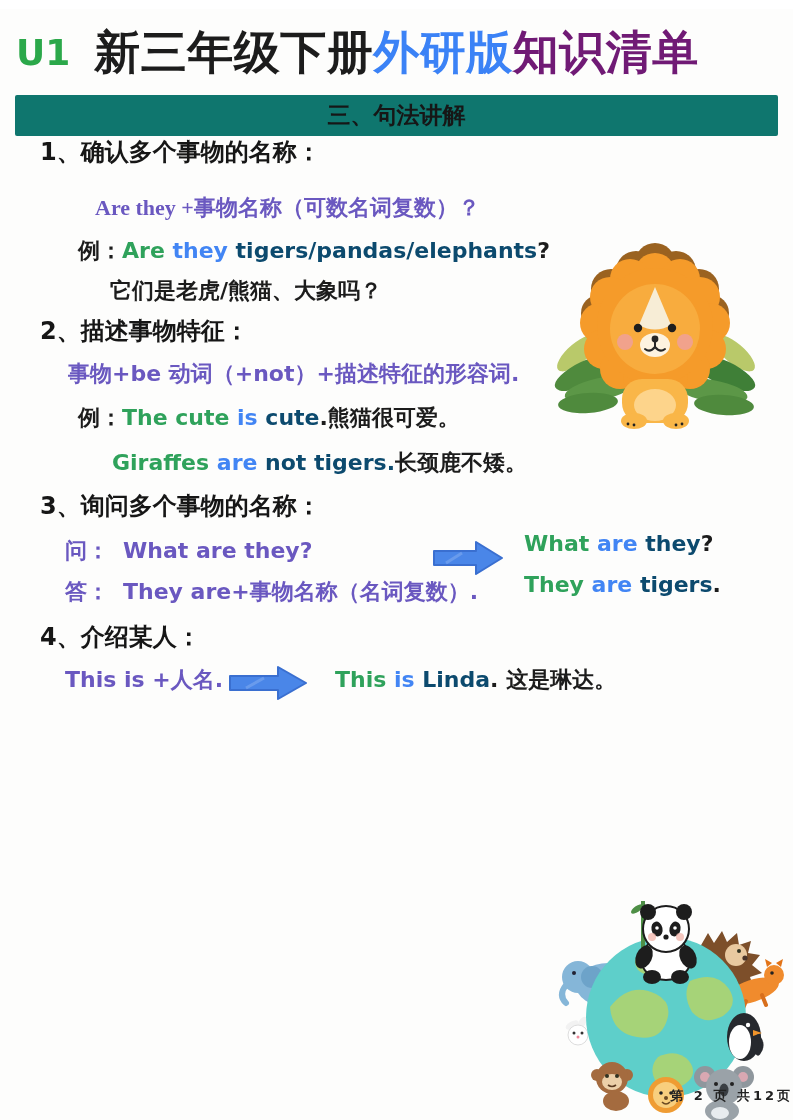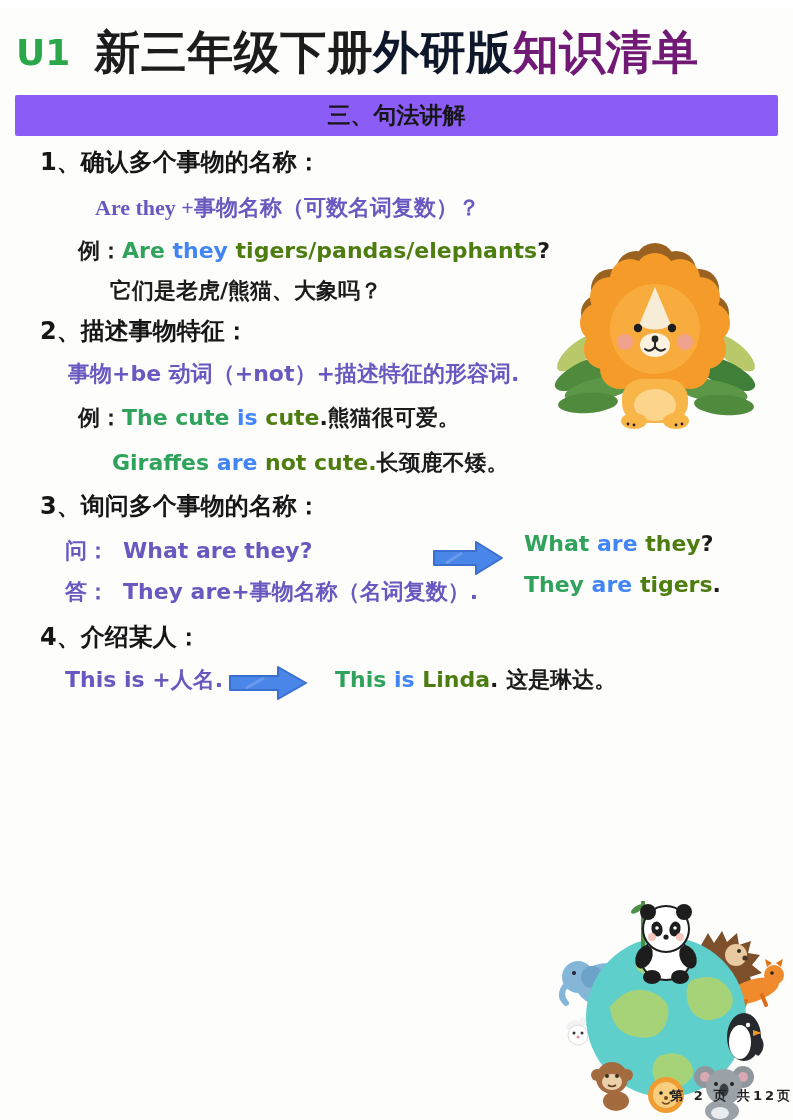--- a/index.html
+++ b/index.html
@@ -7,36 +7,36 @@
   .page {
     position:relative; width:793px; height:1120px; margin:9px auto;
     background:#fdfdfc; overflow:hidden;
     font-family:"DejaVu Sans","Liberation Sans",sans-serif;
     color:#1c1c1c;
   }
   
   .header { position:absolute; left:16px; top:20px; display:flex; align-items:flex-end; gap:24px; white-space:nowrap; }
   .unit { color:#2ba84a; font-size:36px; font-weight:800; line-height:1; padding-bottom:5px; }
   .title { font-size:46px; font-weight:900; line-height:1; letter-spacing:0.5px; }
-  .t-green { color:#0f172a;font-family:Liberation Serif, serif; }
+  .t-green { color:#3b82f6;font-family:Liberation Serif, serif; }
   .t-red { color:#701a75; }
   
   .banner {
     position:absolute; left:15px; top:86px; width:763px; height:41px;
-    background:#8b5cf6; border-radius:2px;
+    background:#0f766e; border-radius:2px;
     display:flex; align-items:center; justify-content:center;
     font-size:23px; font-weight:600; color:#161616;
   }
   
   .line { position:absolute; white-space:nowrap; font-size:22px; font-weight:600; line-height:30px; }
   .h { font-size:24px; font-weight:800; color:#161616; }
   .p { color:#6a58c0; }
   .g { color:#2fa25b; }
   .b { color:#4285f4; }
-  .o { color:#4d7c0f; }
+  .o { color:#0c4a6e; }
   .k { color:#1c1c1c; }
   .arrow { position:absolute; }
   .illu { position:absolute; }
   .footer {
     position:absolute; left:0; top:1078px; width:100%;
     text-align:right; font-size:13px; font-weight:700; letter-spacing:3px; color:#222;
   }
 </style>
 </head>
 <body>
@@ -45,29 +45,29 @@
 
   <div class="header">
     <span class="unit">U1</span>
     <div class="title"><span>新三年级下册</span><span class="t-green">外研版</span><span class="t-red">知识清单</span></div>
   </div>
 
   <div class="banner">
     <span>三、句法讲解</span>
   </div>
 
-  <div class="line h" style="left:40px; top:138px;">1、确认多个事物的名称：</div>
+  <div class="line h" style="left:40px; top:128px;">1、确认多个事物的名称：</div>
   <div class="line p" style="left:95px; top:184px;font-family:Liberation Serif, serif;">Are they +事物名称（可数名词复数）？</div>
   <div class="line" style="left:78px; top:227px;"><span class="k">例：</span><span class="g">Are </span><span class="b">they </span><span class="o">tigers/pandas/elephants</span><span class="k">?</span></div>
   <div class="line k" style="left:110px; top:267px;">它们是老虎/熊猫、大象吗？</div>
 
   <div class="line h" style="left:40px; top:307px;">2、描述事物特征：</div>
   <div class="line p" style="left:68px; top:350px;">事物+be 动词（+not）+描述特征的形容词.</div>
   <div class="line" style="left:78px; top:394px;"><span class="k">例：</span><span class="g">The cute </span><span class="b">is </span><span class="o">cute</span><span class="k">.</span><span class="k">熊猫很可爱。</span></div>
-  <div class="line" style="left:112px; top:439px;"><span class="g">Giraffes </span><span class="b">are </span><span class="o">not cute.</span><span class="k">长颈鹿不矮。</span></div>
+  <div class="line" style="left:112px; top:439px;"><span class="g">Giraffes </span><span class="b">are </span><span class="o">not tigers.</span><span class="k">长颈鹿不矮。</span></div>
 
   <div class="line h" style="left:40px; top:482px;">3、询问多个事物的名称：</div>
   <div class="line" style="left:65px; top:527px;"><span class="p">问：</span><span class="p" style="margin-left:14px;">What are they?</span></div>
   <div class="line" style="left:65px; top:568px;"><span class="p">答：</span><span class="p" style="margin-left:14px;">They are+事物名称（名词复数）.</span></div>
 
   <svg class="arrow" style="left:432px; top:530px;" width="72" height="38" viewBox="0 0 72 38">
     <polygon points="2,12 44,12 44,3 70,19 44,35 44,26 2,26" fill="#4a86e8" stroke="#3a6fd0" stroke-width="2" stroke-linejoin="round"></polygon>
     <line x1="14" y1="24" x2="30" y2="14" stroke="#7fa9f0" stroke-width="3" opacity="0.6"></line>
   </svg>
 

